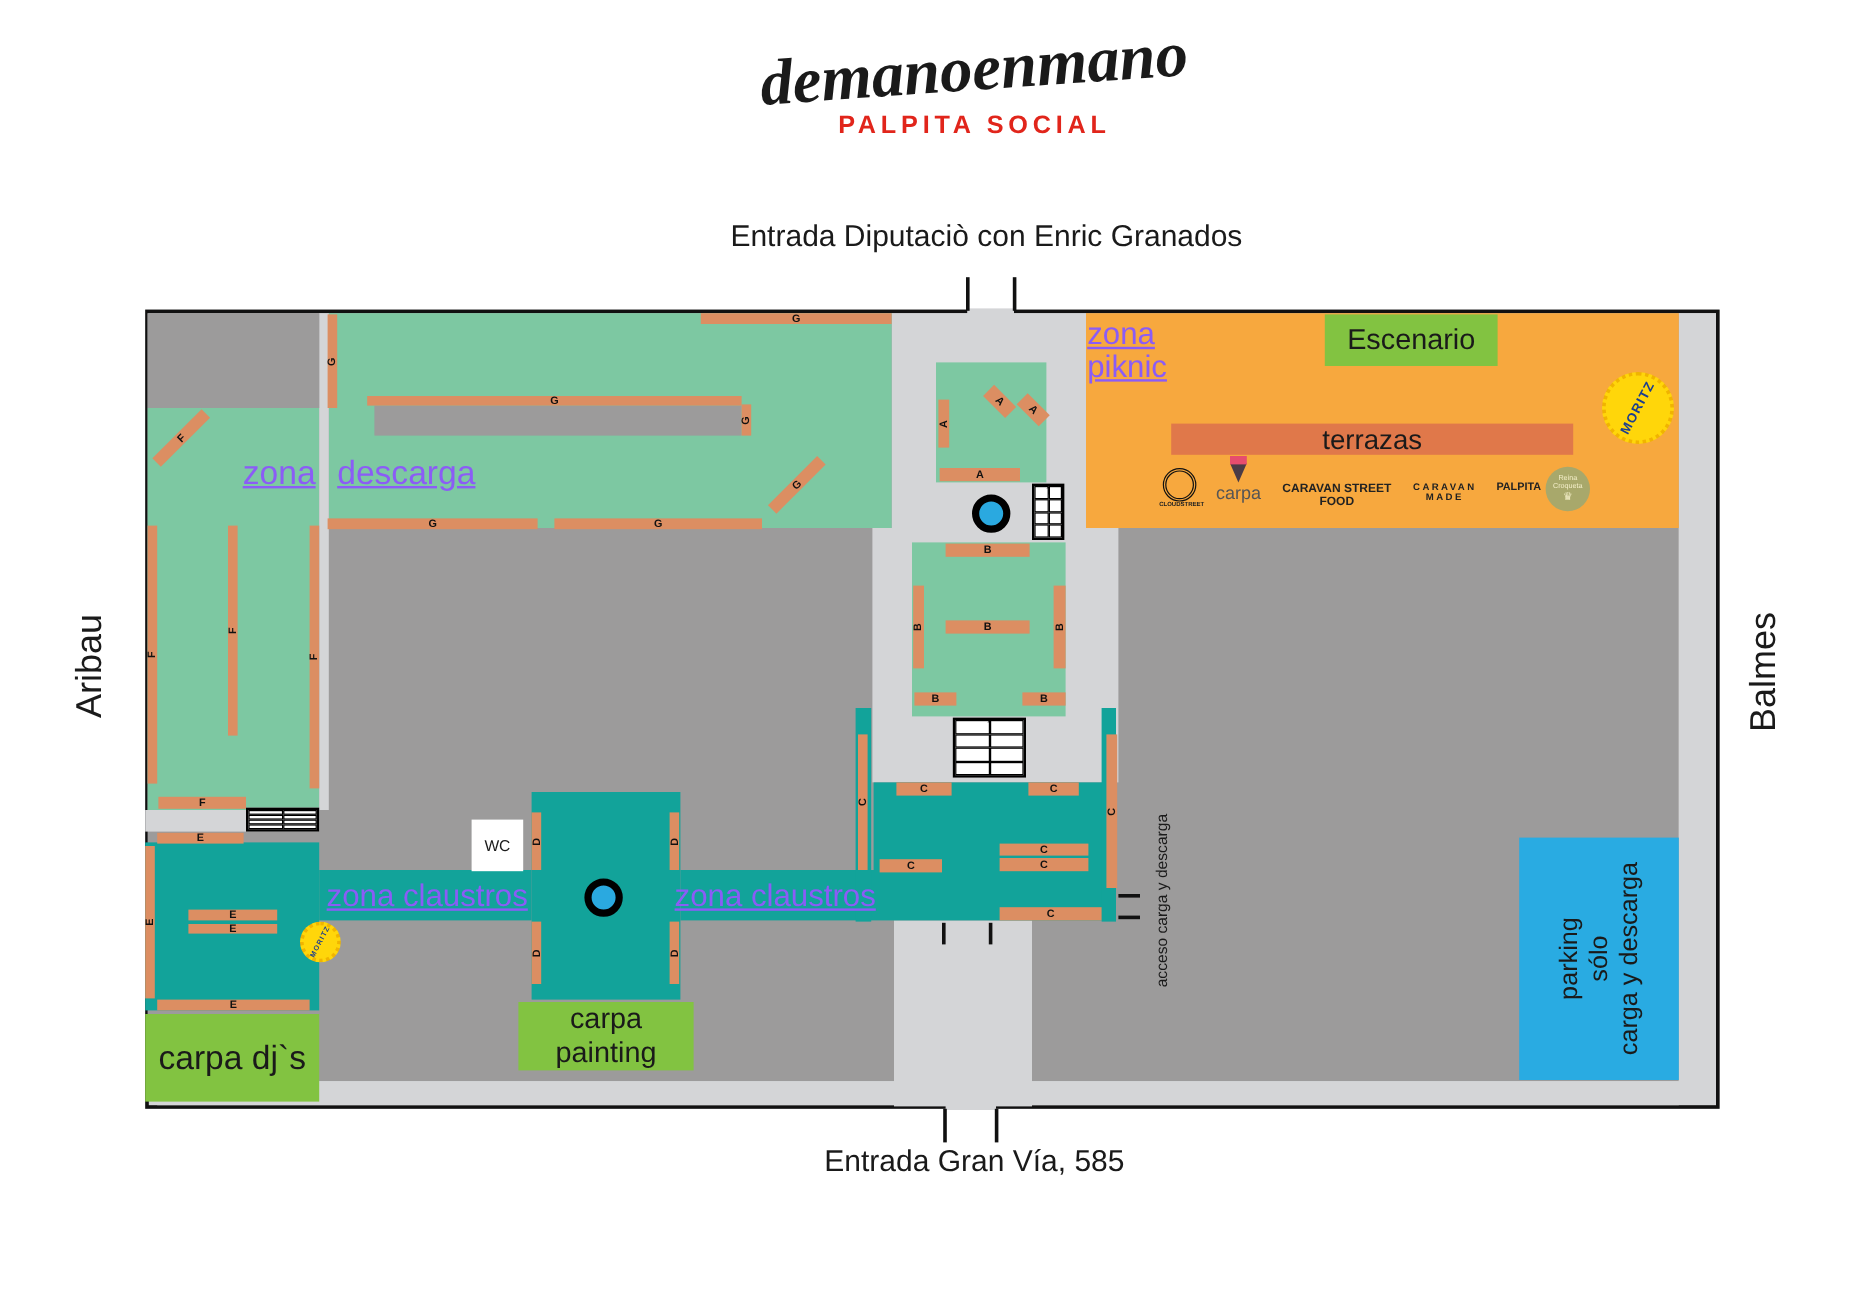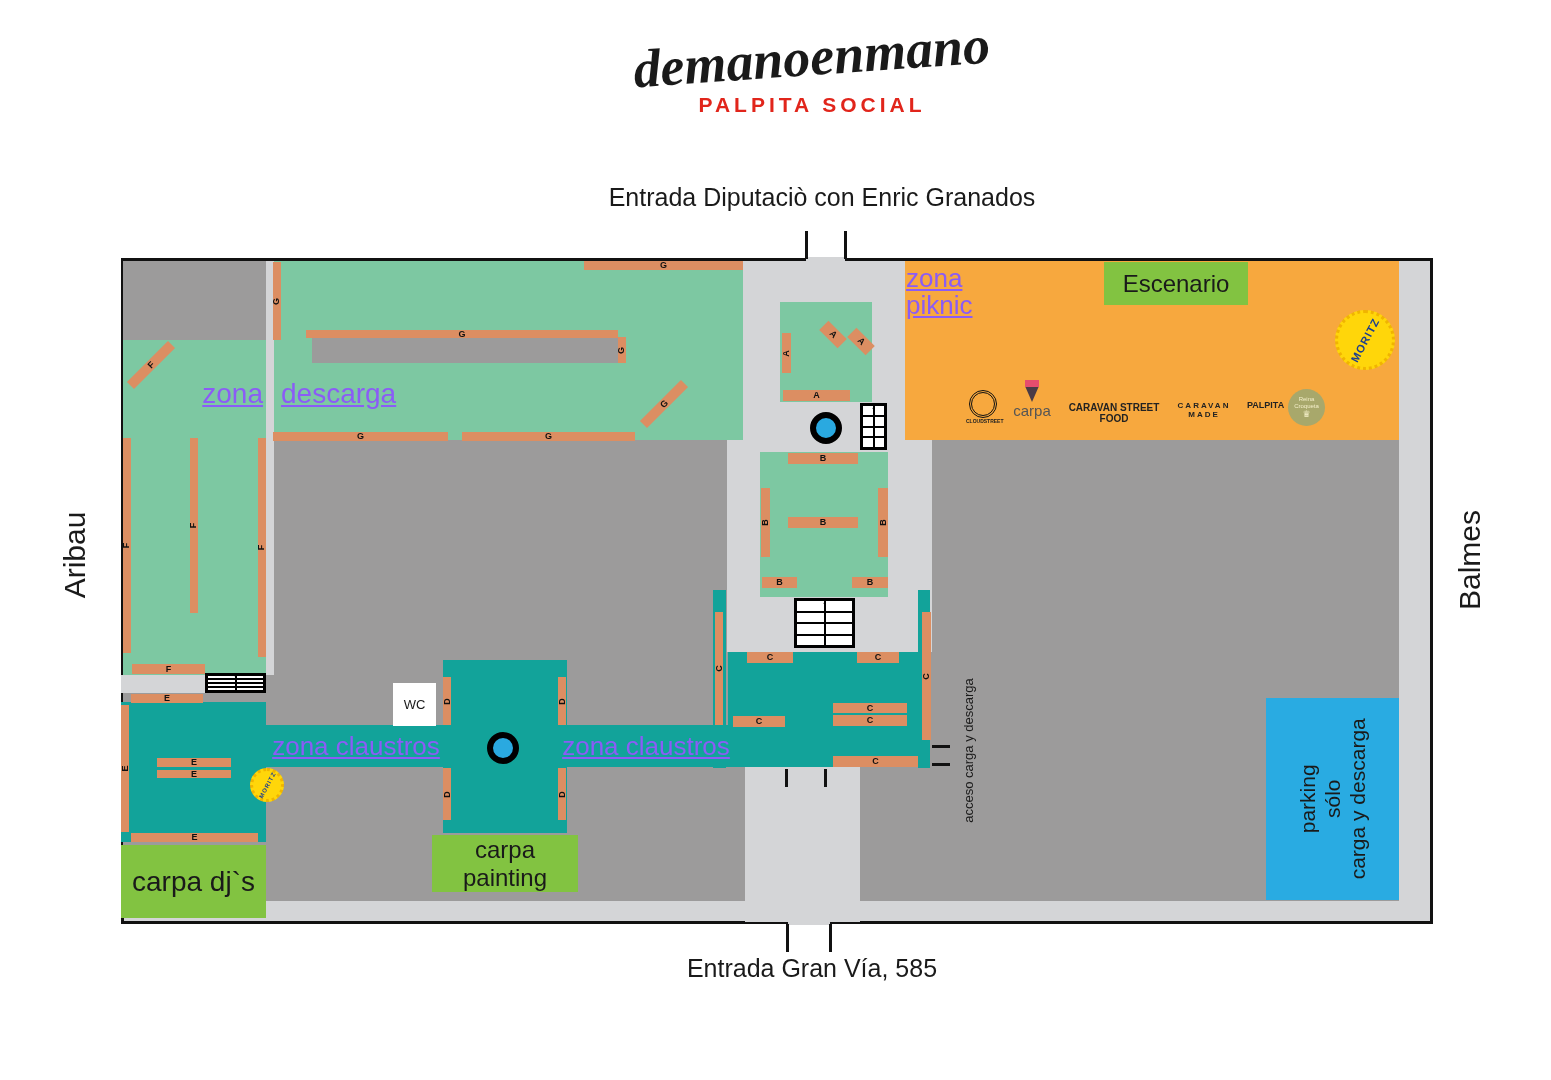--- a/index.html
+++ b/index.html
@@ -95,20 +95,21 @@
   <div class="abs teal" style="left:443px;top:660px;width:124px;height:173px;"></div>
   <div class="abs teal" style="left:567px;top:725px;width:363px;height:42px;"></div>
   <div class="abs teal" style="left:728px;top:652px;width:192px;height:73px;"></div>
   <div class="abs teal" style="left:713px;top:590px;width:13px;height:178px;"></div>
   <div class="abs teal" style="left:918px;top:590px;width:12px;height:178px;"></div>
 
   <div class="abs gbox ctr blabel" style="left:1072px;top:262px;width:144px;height:43px;font-size:24px;margin-left:32px;">Escenario</div>
   <div class="abs gbox ctr blabel" style="left:432px;top:835px;width:146px;height:57px;font-size:24px;">carpa painting</div>
   <div class="abs gbox ctr blabel" style="left:121px;top:845px;width:145px;height:73px;font-size:28px;">carpa dj`s</div>
 
+  <div class="abs terr ctr blabel" style="left:976px;top:353px;width:335px;height:26px;font-size:23px;">terrazas</div>
 
   <div class="abs bluebox ctr" style="left:1266px;top:698px;width:133px;height:202px;">
     <div class="rot" style="font-size:21px;line-height:1.2;text-align:center;color:#1a1a1a;">
       <div>parking</div>
       <div>sólo</div>
       <div>carga y descarga</div>
     </div>
   </div>
 
   <div class="stall v" style="left:273px;top:262px;width:8px;height:78px;">

